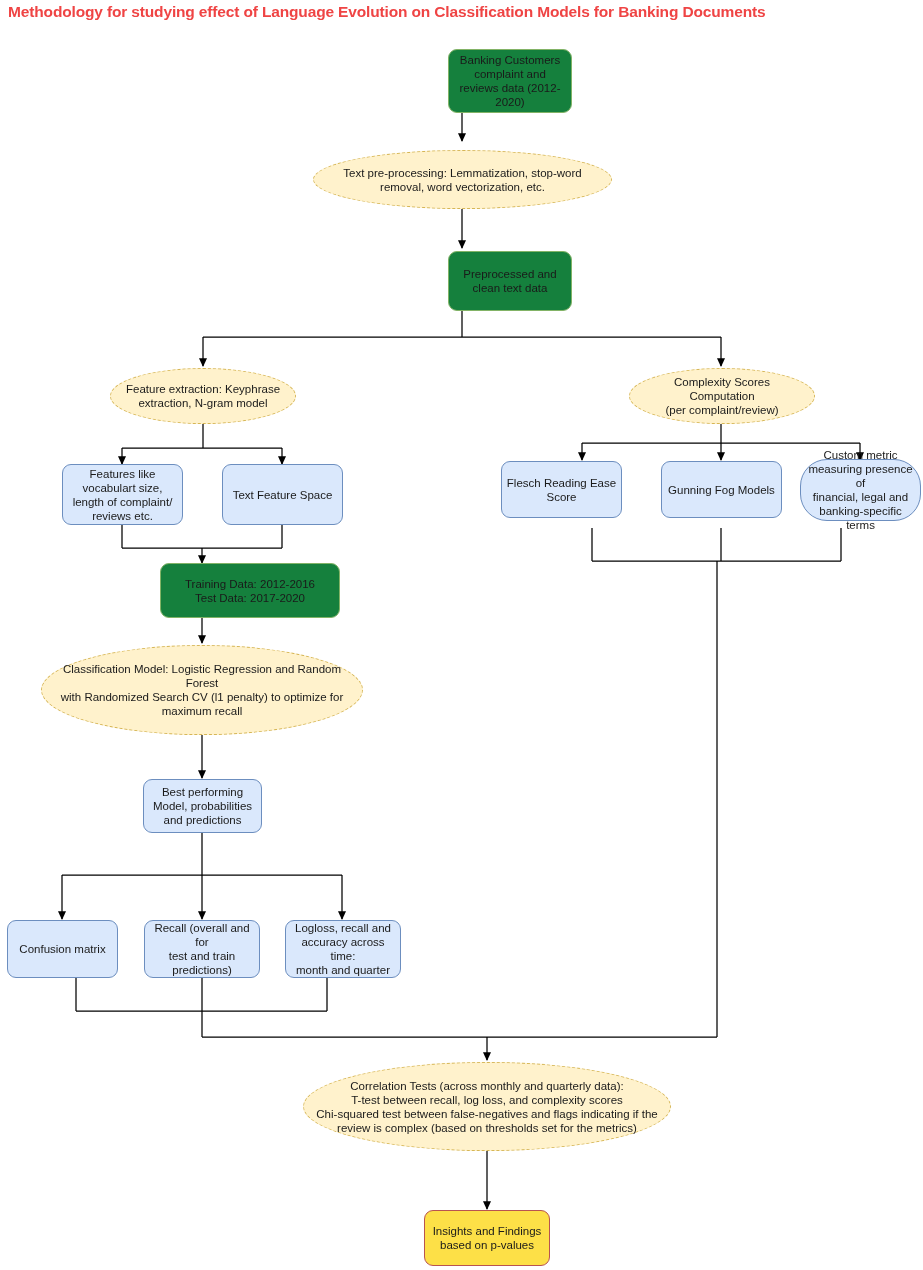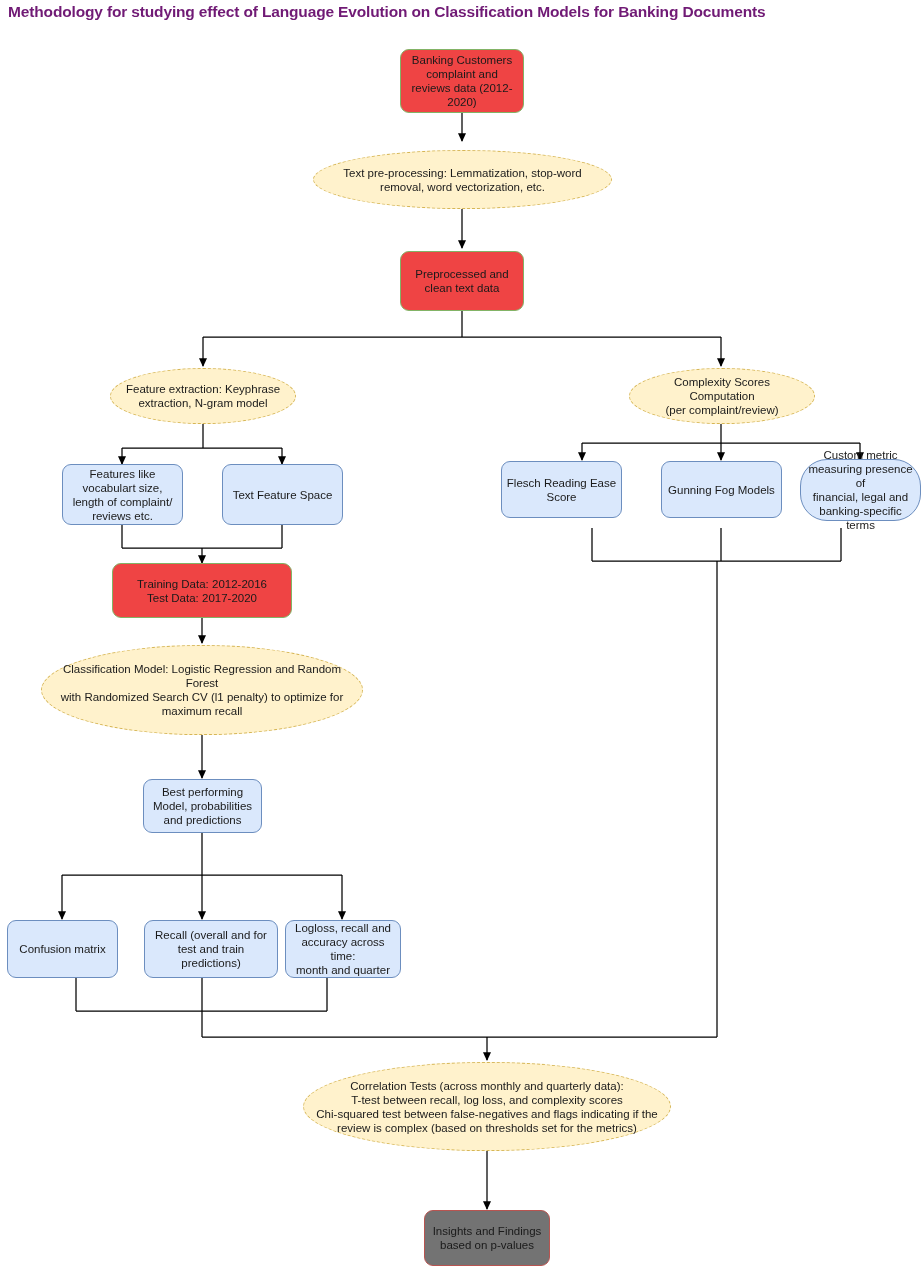--- a/index.html
+++ b/index.html
@@ -19,21 +19,21 @@
     background: #ffffff;
   }
   #title {
     position: absolute;
     left: 8px;
     top: 3px;
     width: 910px;
     font-size: 15.5px;
     font-weight: bold;
     letter-spacing: -0.15px;
-    color: #701a75;
+    color: #ef4444;
     white-space: nowrap;
   }
   .node {
     position: absolute;
     box-sizing: border-box;
     display: flex;
     align-items: center;
     justify-content: center;
     text-align: center;
     font-size: 11.5px;
@@ -41,29 +41,30 @@
     color: #1a1a1a;
     padding: 2px 4px;
   }
   .rect {
     border-radius: 9px;
     border: 1.2px solid #82b366;
     background: #d5e8d4;
   }
   .rect.green {
     border-color: #82b366;
-    background: #ef4444;
+    background: #15803d;
+    margin-left: 48px;
   }
   .rect.blue {
     border-color: #6c8ebf;
     background: #dae8fc;
   }
   .rect.pink {
     border-color: #b85450;
-    background: #737373;
+    background: #fde047;
   }
   .ellipse {
     border-radius: 50%;
     border: 1.6px dashed #d6b656;
     background: #fff2cc;
     justify-content: flex-end;
   }
   .ellipse .etext {
     width: 100%;
     padding: 0 6px;
@@ -199,21 +200,21 @@
   </div>
 
   <div class="node rect blue" style="left:143px; top:779px; width:119px; height:54px;">
     <span>Best performing<br>Model, probabilities<br>and predictions</span>
   </div>
 
   <div class="node rect blue" style="left:7px; top:920px; width:111px; height:58px;">
     <span>Confusion matrix</span>
   </div>
 
-  <div class="node rect blue" style="left:144px; top:920px; width:134px; height:58px;">
+  <div class="node rect blue" style="left:144px; top:920px; width:116px; height:58px;">
     <span>Recall (overall and for<br>test and train<br>predictions)</span>
   </div>
 
   <div class="node rect blue" style="left:285px; top:920px; width:116px; height:58px;">
     <span>Logloss, recall and<br>accuracy across time:<br>month and quarter</span>
   </div>
 
   <div class="node ellipse" style="left:303px; top:1062px; width:368px; height:89px;">
     <span class="etext">Correlation Tests (across monthly and quarterly data):<br>T-test between recall, log loss, and complexity scores<br>Chi-squared test between false-negatives and flags indicating if the<br>review is complex (based on thresholds set for the metrics)</span>
   </div>

